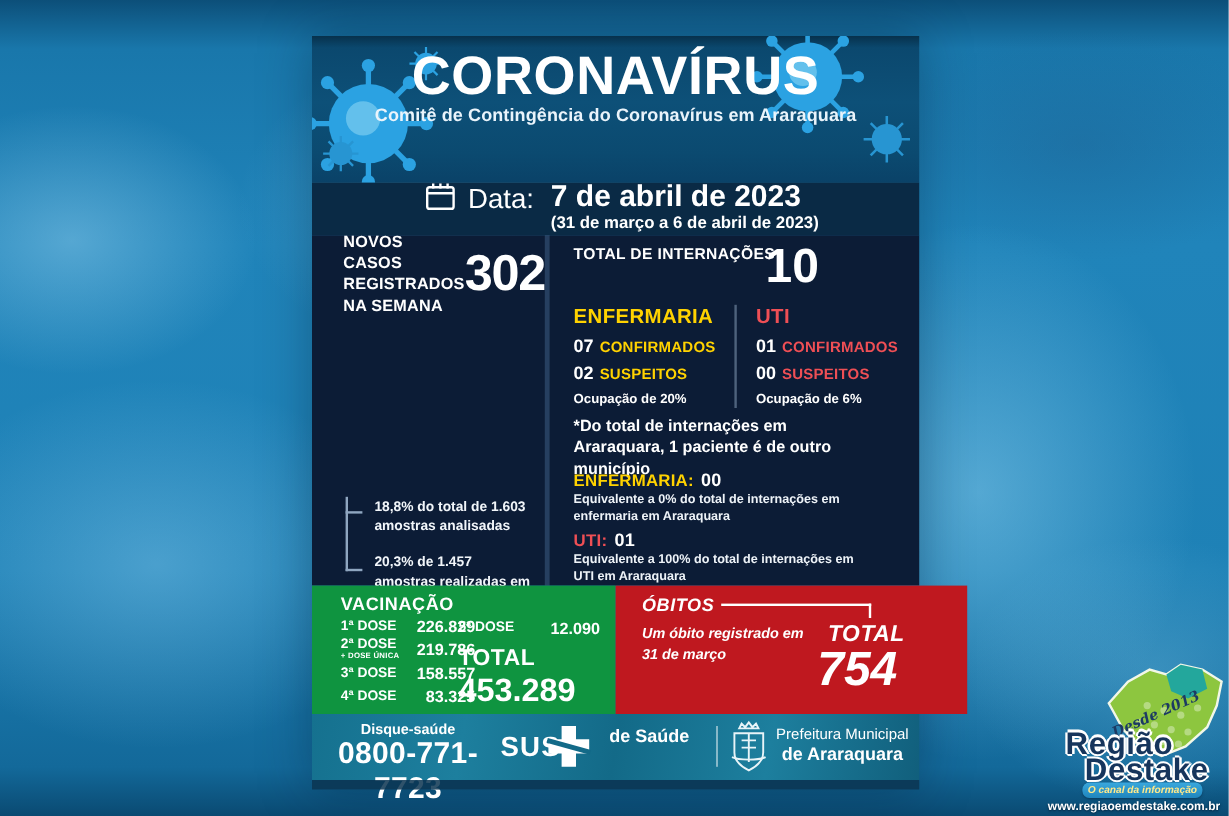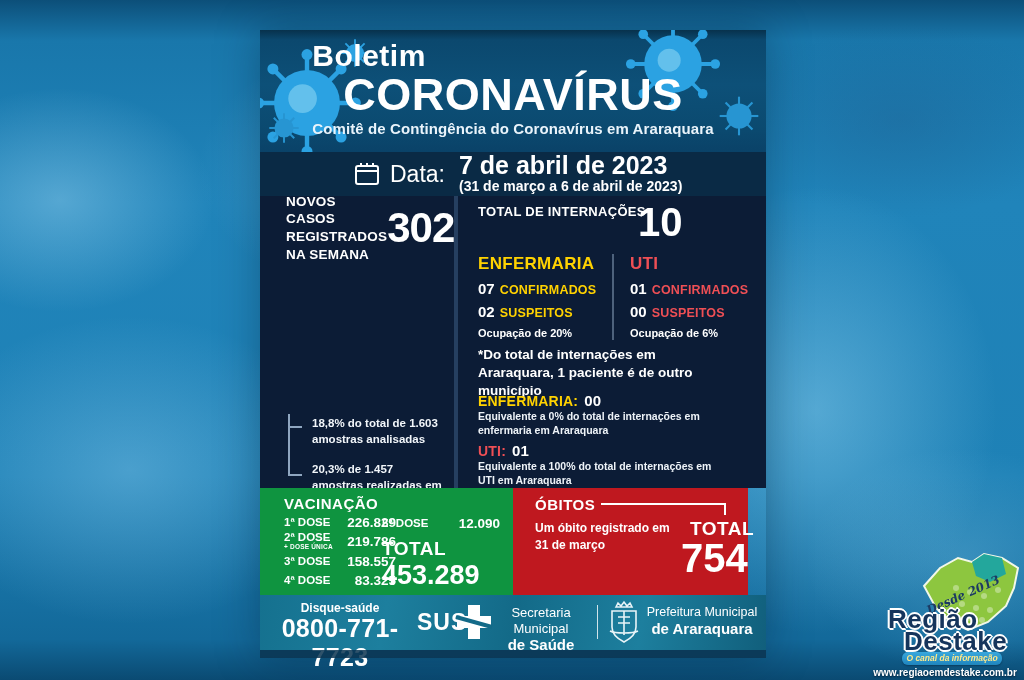--- a/index.html
+++ b/index.html
@@ -22,21 +22,21 @@
   .header { position:absolute; left:0; top:0; width:506px; height:122px; overflow:hidden;
     background:linear-gradient(180deg,#07314c 0%, #0b486e 8%, #0d5078 45%, #0b4a70 80%, #0a4268 100%); }
   .header .titles { position:relative; z-index:2; width:fit-content; margin:10px auto 0; text-align:center; }
   .t1 { font-size:30px; font-weight:700; color:#fff; text-align:left; line-height:1.05; letter-spacing:.5px; }
   .t2 { font-size:45px; font-weight:700; color:#fff; line-height:1.0; letter-spacing:.5px; }
   .t3 { font-size:15px; font-weight:700; color:#eaf4fb; margin-top:3px; letter-spacing:.1px; }
   .virus { position:absolute; z-index:1; }
 
   
   .datebar { position:absolute; left:0; top:122px; width:506px; height:44px; background:#0a2a45;
-    display:flex; align-items:center; }
+    display:flex; align-items:flex-start; }
   .cal { margin-left:94px; }
   .date-label { color:#fff; font-size:23px; margin-left:10px; }
   .date-main { margin-left:14px; color:#fff; }
   .date-big { font-size:25px; font-weight:700; line-height:1.0; }
   .date-range { font-size:14px; font-weight:700; line-height:1.2; }
 
   
   .main { position:absolute; left:0; top:166px; width:506px; height:292px; background:#0c1c36; color:#fff; }
   .vdiv-main { position:absolute; left:194px; top:0; width:4px; height:292px; background:rgba(90,130,175,.35); }
 
@@ -68,21 +68,21 @@
   .vax { position:absolute; left:0; top:458px; width:253px; height:107px; background:#0f9440; color:#fff; }
   .vax-title { position:absolute; left:24px; top:7px; font-size:15px; font-weight:700; letter-spacing:.5px; }
   .dose-row { position:absolute; left:24px; width:112px; display:flex; justify-content:space-between; align-items:center; }
   .dose-lbl { font-size:11.5px; font-weight:700; line-height:1; }
   .dose-sub { display:block; font-size:6.5px; font-weight:700; letter-spacing:.2px; }
   .dose-val { font-size:13.5px; font-weight:700; }
   .dose-row5 { position:absolute; left:122px; top:28px; width:118px; display:flex; justify-content:space-between; align-items:center; }
   .vax-total-lbl { position:absolute; left:122px; top:50px; font-size:19px; font-weight:700; letter-spacing:.5px; }
   .vax-total-val { position:absolute; left:122px; top:72px; font-size:27px; font-weight:700; }
 
-  .deaths { position:absolute; left:253px; top:458px; width:235px; height:107px; background:#bf181f; color:#fff; }
+  .deaths { position:absolute; left:253px; top:458px; width:293px; height:107px; background:#bf181f; color:#fff;font-style:italic; }
   .deaths-title { position:absolute; left:22px; top:8px; font-size:15px; font-weight:700; letter-spacing:.5px; }
   .deaths-line-h { position:absolute; left:88px; top:15px; width:125px; height:2px; background:#fff; }
   .deaths-line-v { position:absolute; left:211px; top:15px; width:2px; height:12px; background:#fff; }
   .deaths-note { position:absolute; left:22px; top:32px; width:135px; font-size:12px; font-weight:600; line-height:1.4; }
   .deaths-total-lbl { position:absolute; left:177px; top:30px; font-size:19px; font-weight:700; letter-spacing:.5px; }
   .deaths-total-val { position:absolute; left:168px; top:48px; font-size:40px; font-weight:700; }
 
   
   .pfooter { position:absolute; left:0; top:565px; width:506px; height:55px; color:#fff;
     background:linear-gradient(100deg,#15718f 0%, #1d7f9e 25%, #136a88 50%, #1d7f9e 75%, #115f7c 100%); }
@@ -204,21 +204,20 @@
             <line x1="50" y1="50" x2="4" y2="50"></line>
             <line x1="50" y1="50" x2="96" y2="50"></line>
             <line x1="50" y1="50" x2="18" y2="18"></line>
             <line x1="50" y1="50" x2="82" y2="18"></line>
             <line x1="50" y1="50" x2="18" y2="82"></line>
             <line x1="50" y1="50" x2="82" y2="82"></line>
           </g>
         <circle cx="50" cy="50" r="30" fill="#2795d2"></circle>
       </svg>
       <div class="titles">
-        <div class="t1">Boletim</div>
         <div class="t2">CORONAVÍRUS</div>
         <div class="t3">Comitê de Contingência do Coronavírus em Araraquara</div>
       </div>
     </div>
 
     <div class="datebar">
       <svg class="cal" width="26" height="24" viewBox="0 0 26 24">
         <rect x="2" y="4" width="22" height="18" rx="2" fill="none" stroke="#fff" stroke-width="2"></rect>
         <line x1="2" y1="9" x2="24" y2="9" stroke="#fff" stroke-width="2"></line>
         <line x1="7" y1="1" x2="7" y2="5" stroke="#fff" stroke-width="2"></line>
@@ -333,21 +332,20 @@
     <div class="pfooter">
       <div class="dis-lbl">Disque-saúde</div>
       <div class="dis-phone">0800-771-7723</div>
       <div class="sus-txt">SUS</div>
       <svg class="sus-cross" width="42" height="42" viewBox="0 0 42 42">
         <path d="M15 4 h12 v11 h11 v12 h-11 v11 h-12 v-11 h-11 v-12 h11 z" fill="#fff"></path>
         <path d="M4 15 L38 27 L38 21 L4 9 z" fill="#136a88" opacity="0"></path>
         <path d="M3 16 L39 26" stroke="#136a88" stroke-width="4"></path>
       </svg>
       <div class="sec-block">
-        <div class="sec-l1">Secretaria Municipal</div>
         <div class="sec-l2">de Saúde</div>
       </div>
       <div class="foot-div"></div>
       <svg class="coat" width="40" height="46" viewBox="0 0 40 46">
         <g fill="none" stroke="#e8f4f8" stroke-width="1.6">
           <path d="M8 12 h24 v16 c0 8 -6 12 -12 15 c-6 -3 -12 -7 -12 -15 z"></path>
           <path d="M12 8 l2 -4 l3 3 l3 -4 l3 4 l3 -3 l2 4 z"></path>
           <path d="M14 18 h12 M14 24 h12 M20 12 v24"></path>
           <path d="M6 32 c4 2 8 2 14 2 c6 0 10 0 14 -2"></path>
         </g>

